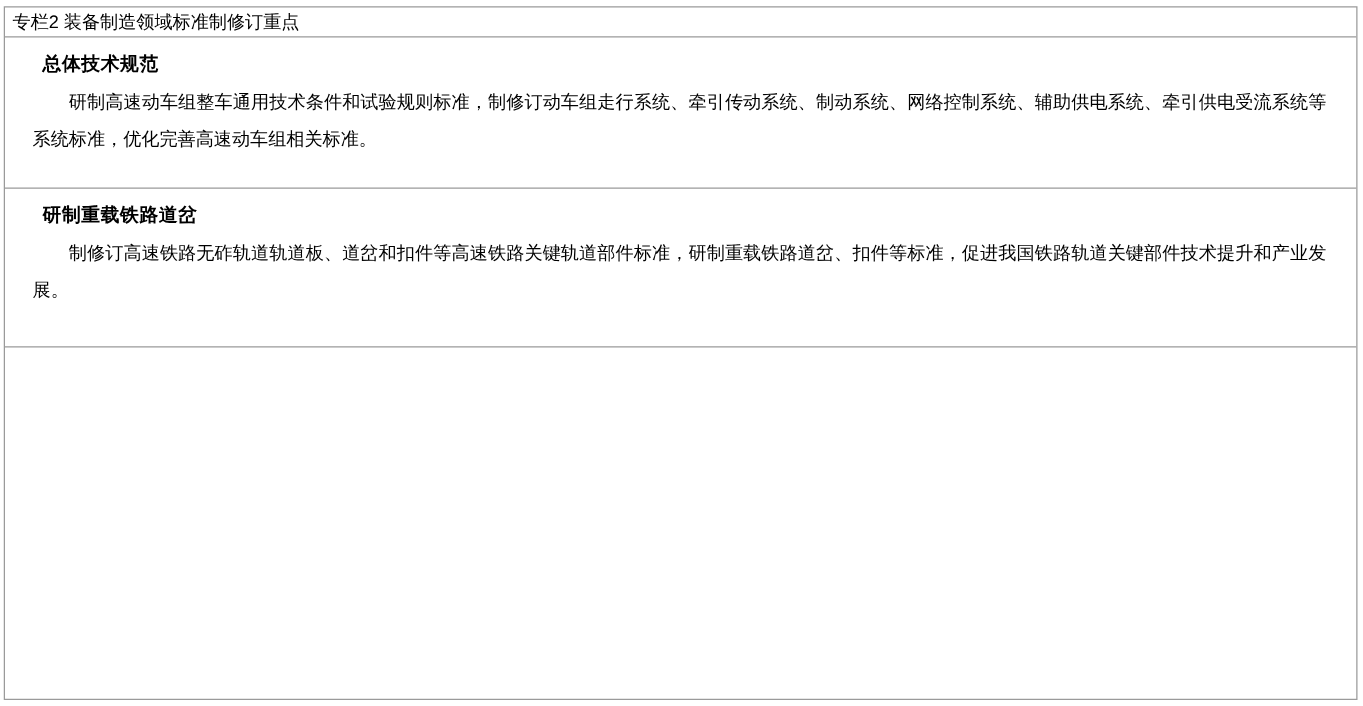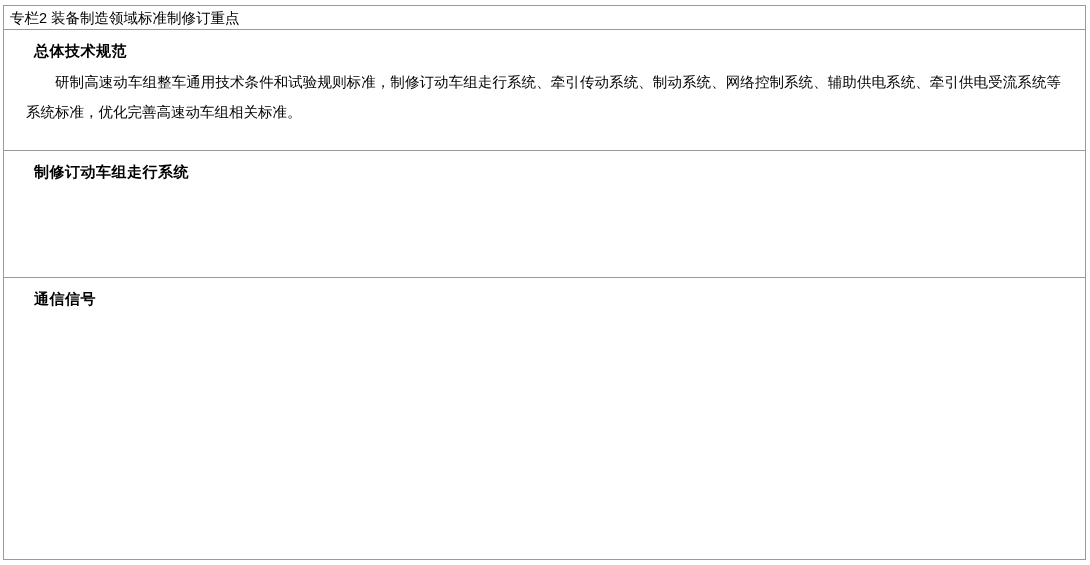--- a/index.html
+++ b/index.html
@@ -77,23 +77,23 @@
   <div class="box">
     <div class="box-title">专栏2 装备制造领域标准制修订重点</div>
     <div class="sections">
 
       <div class="section s1">
         <div class="sec-heading">总体技术规范</div>
         <div class="sec-body">研制高速动车组整车通用技术条件和试验规则标准，制修订动车组走行系统、牵引传动系统、制动系统、网络控制系统、辅助供电系统、牵引供电受流系统等系统标准，优化完善高速动车组相关标准。</div>
       </div>
 
       <div class="section s2">
-        <div class="sec-heading">制修订动车组走行系统</div>
+        <div class="sec-heading">研制重载铁路道岔</div>
+        <div class="sec-body">制修订高速铁路无砟轨道轨道板、道岔和扣件等高速铁路关键轨道部件标准，研制重载铁路道岔、扣件等标准，促进我国铁路轨道关键部件技术提升和产业发展。</div>
       </div>
 
       <div class="section s3">
-        <div class="sec-heading">通信信号</div>
       </div>
 
 
     </div>
   </div>
 </div>
 
 </body></html>

